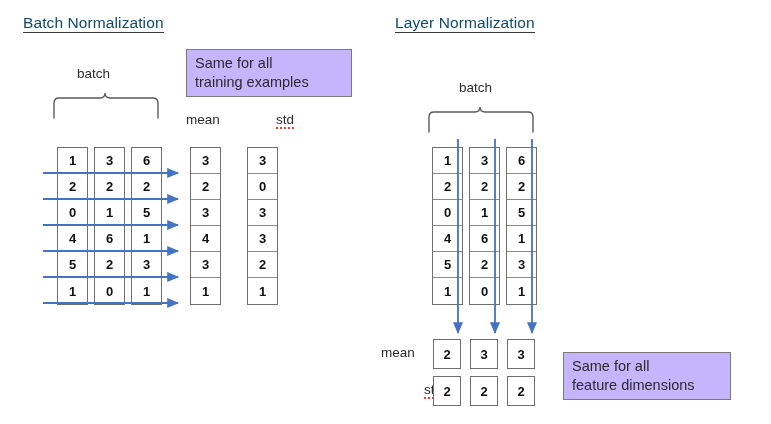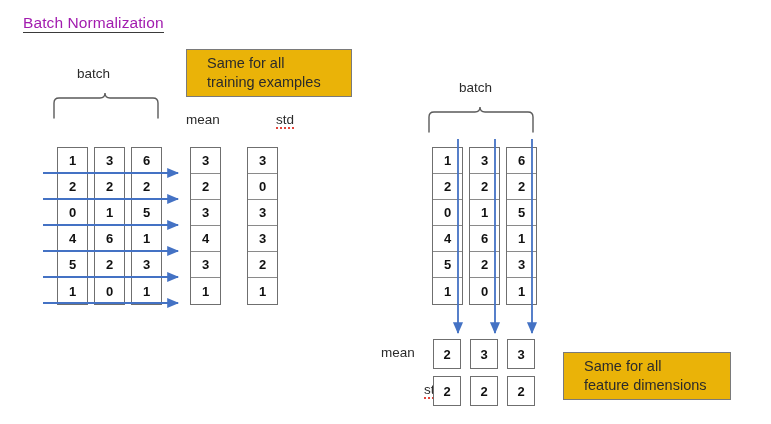--- a/index.html
+++ b/index.html
@@ -10,21 +10,21 @@
     color:#231f20;
     position:relative;
     overflow:hidden;
   }
   .stage{position:absolute;left:0;top:0;width:771px;height:424px;}
 
   .title{
     position:absolute;
     font-size:15.5px;
     letter-spacing:.1px;
-    color:#a21caf;
+    color:#0c4a6e;
     white-space:nowrap;
   }
   .title .ul{
     border-bottom:1.4px solid #3a3a3a;
     padding-bottom:1px;
   }
 
   .batch-label{
     position:absolute;
     font-size:13.5px;
@@ -75,25 +75,25 @@
   .spell{
     border-bottom:2px dotted #e2443b;
     padding-bottom:0px;
     margin-left:32px;
   }
 
   .callout{
     position:absolute;
     border:1.3px solid #7a7a7a;
     box-sizing:border-box;
-    background:#eab308;
+    background:#c4b5fd;
     font-size:14.5px;
     line-height:19px;
     color:#2b2b2b;
-    padding:4px 8px 5px 20px;
+    padding:4px 8px 5px 8px;
     white-space:pre-line;
   }
 
   svg.arrows{position:absolute;left:0;top:0;width:771px;height:424px;pointer-events:none;}
   .hdr-small{position:absolute;font-size:13.5px;color:#2b2b2b;white-space:nowrap;}
 </style>
 </head>
 <body>
 
 <div class="stage">
@@ -150,20 +150,23 @@
 
   <div class="col" style="left:247px;top:147px;width:31px;">
     <div class="cell">3</div>
     <div class="cell">0</div>
     <div class="cell">3</div>
     <div class="cell">3</div>
     <div class="cell">2</div>
     <div class="cell">1</div>
   </div>
 
+  <div class="title" style="left:395px;top:14px;">
+    <span class="ul">Layer Normalization</span>
+  </div>
 
   <div class="batch-label" style="left:459px;top:80px;">batch</div>
 
   <svg class="brace" style="left:427px;top:106px;width:108px;height:28px;" viewBox="0 0 108 28">
     <path d="M2,26 L2,11 Q2,6 7,6 L48,6 Q53,6 53,1 Q53,6 58,6 L101,6 Q106,6 106,11 L106,26" fill="none" stroke="#5a5a5a" stroke-width="1.4" stroke-linecap="round"></path>
   </svg>
 
   <div class="col" style="left:432px;top:147px;width:31px;">
     <div class="cell">1</div>
     <div class="cell">2</div>

